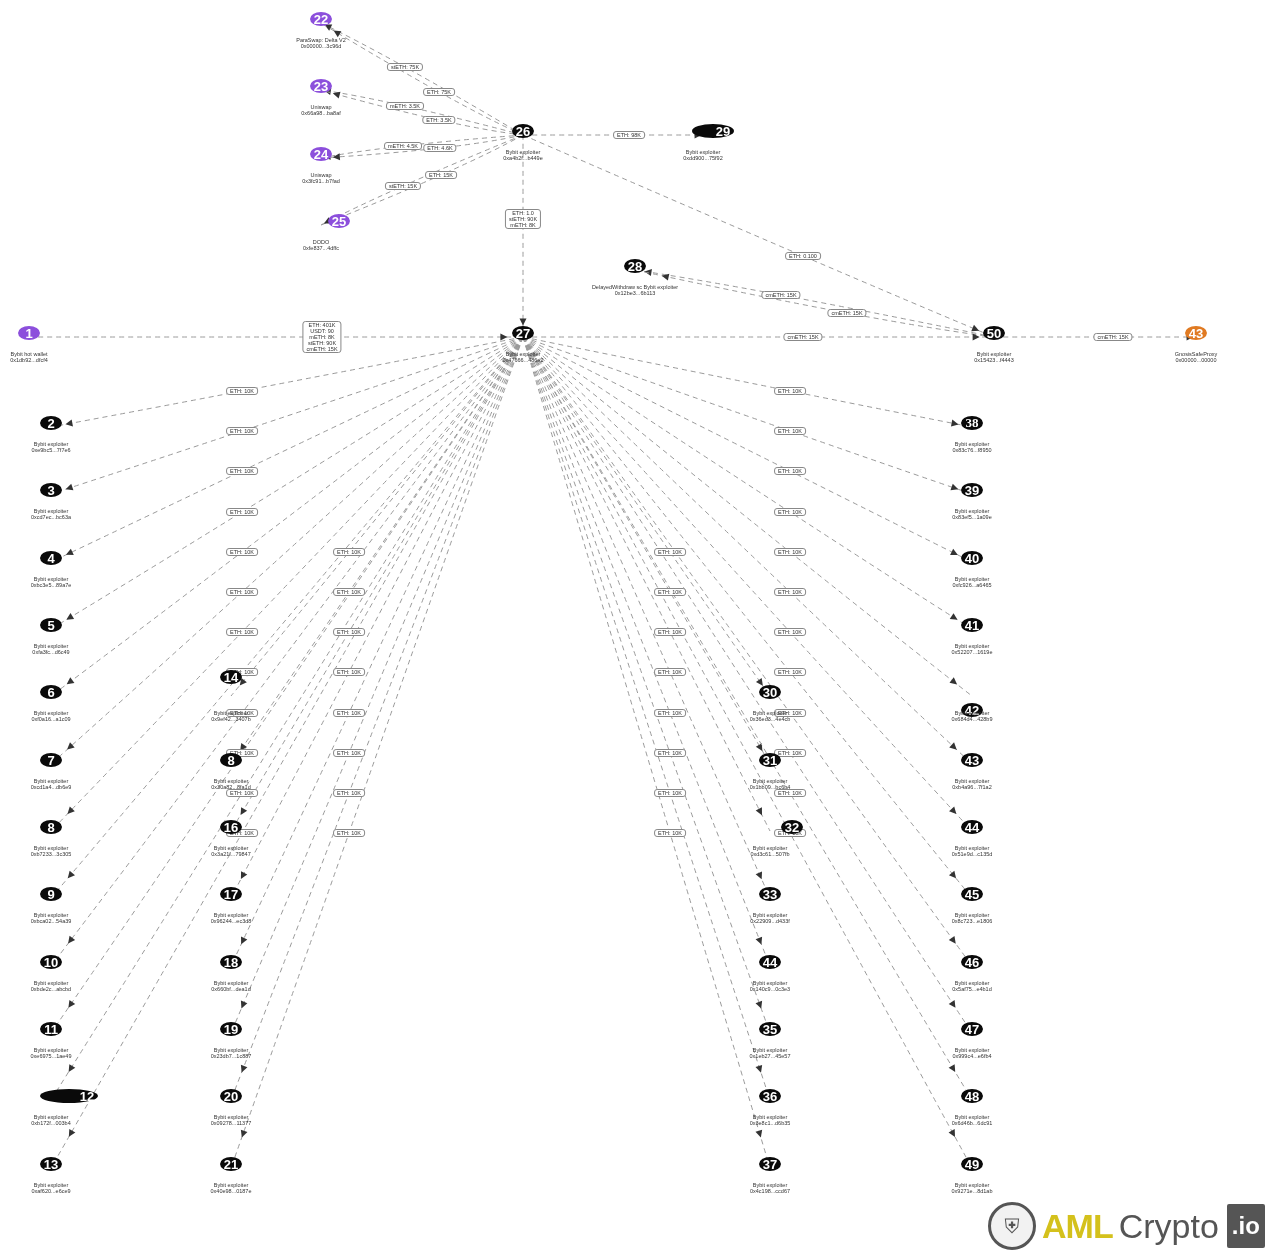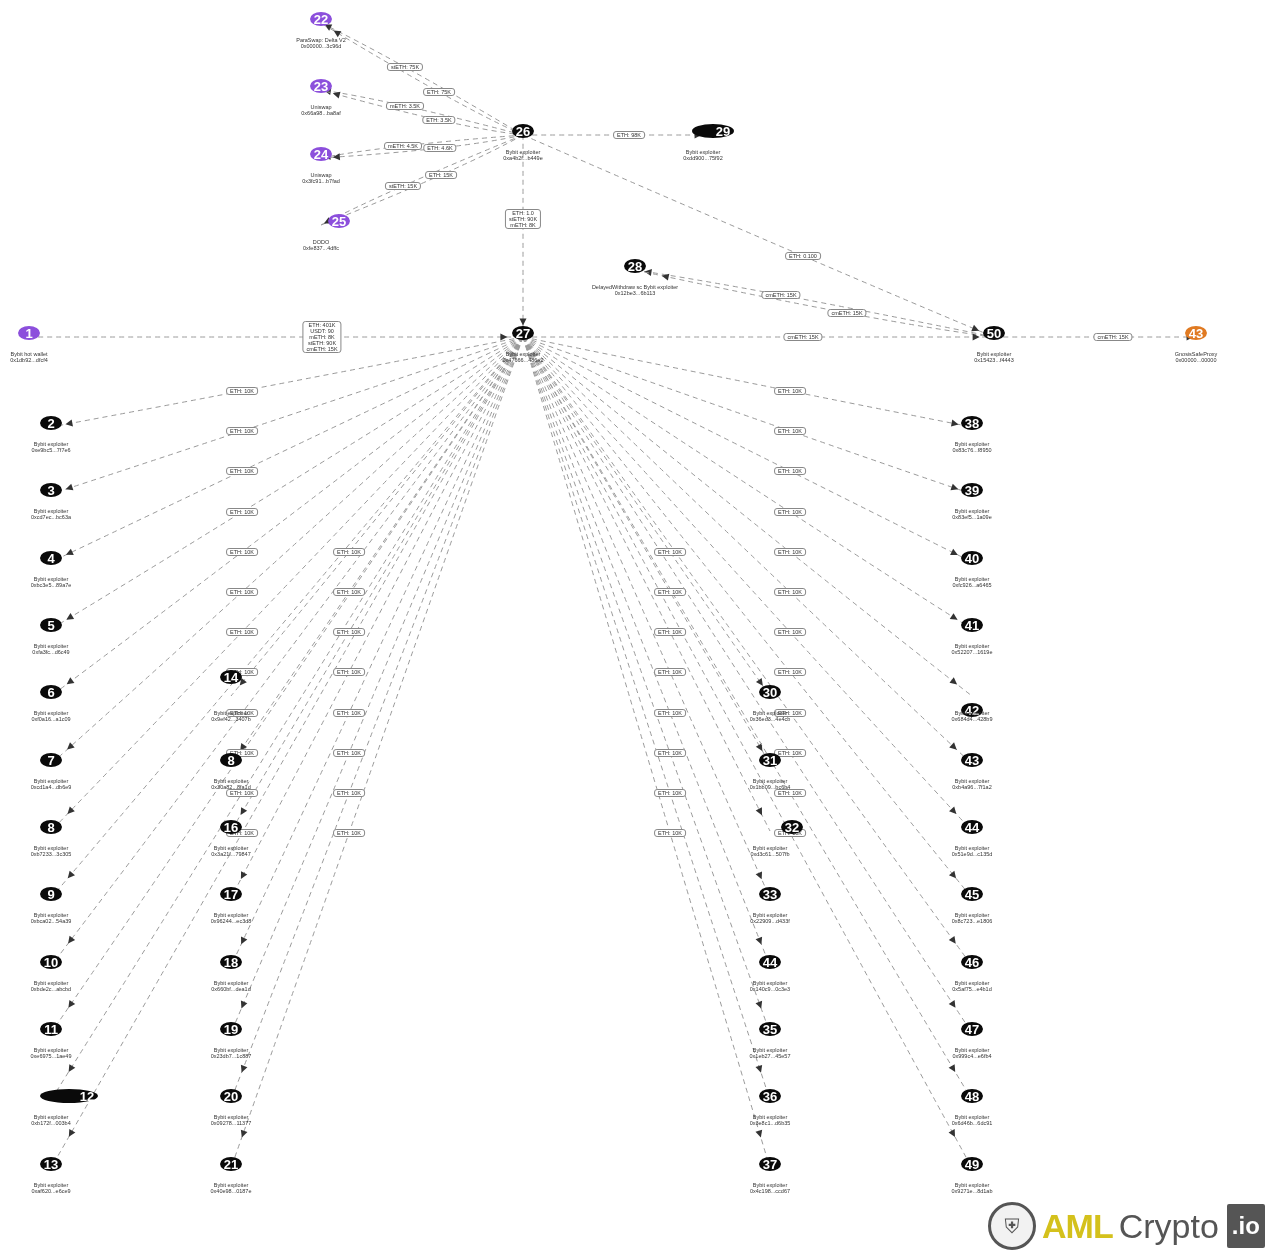--- a/index.html
+++ b/index.html
@@ -379,21 +379,21 @@
     <div class="node black" style="left: 770px; top: 1100px;">36</div>
     <div class="nlabel" style="left: 770px; top: 1114px;">
       <div>Bybit exploiter</div>
       <div>0x3e8c1...d6b35</div>
     </div>
     <div class="node black" style="left: 770px; top: 1168px;">37</div>
     <div class="nlabel" style="left: 770px; top: 1182px;">
       <div>Bybit exploiter</div>
       <div>0x4c198...ccd67</div>
     </div>
-    <div class="node black" style="left: 972px; top: 427px;">38</div>
+    <div class="node black" style="left: 972px; top: 427px; font-family: Liberation Serif, serif;">38</div>
     <div class="nlabel" style="left: 972px; top: 441px;">
       <div>Bybit exploiter</div>
       <div>0x83c76...f8950</div>
     </div>
     <div class="node black" style="left: 972px; top: 494px;">39</div>
     <div class="nlabel" style="left: 972px; top: 508px;">
       <div>Bybit exploiter</div>
       <div>0x83ef5...1a09e</div>
     </div>
     <div class="node black" style="left: 972px; top: 562px;">40</div>

